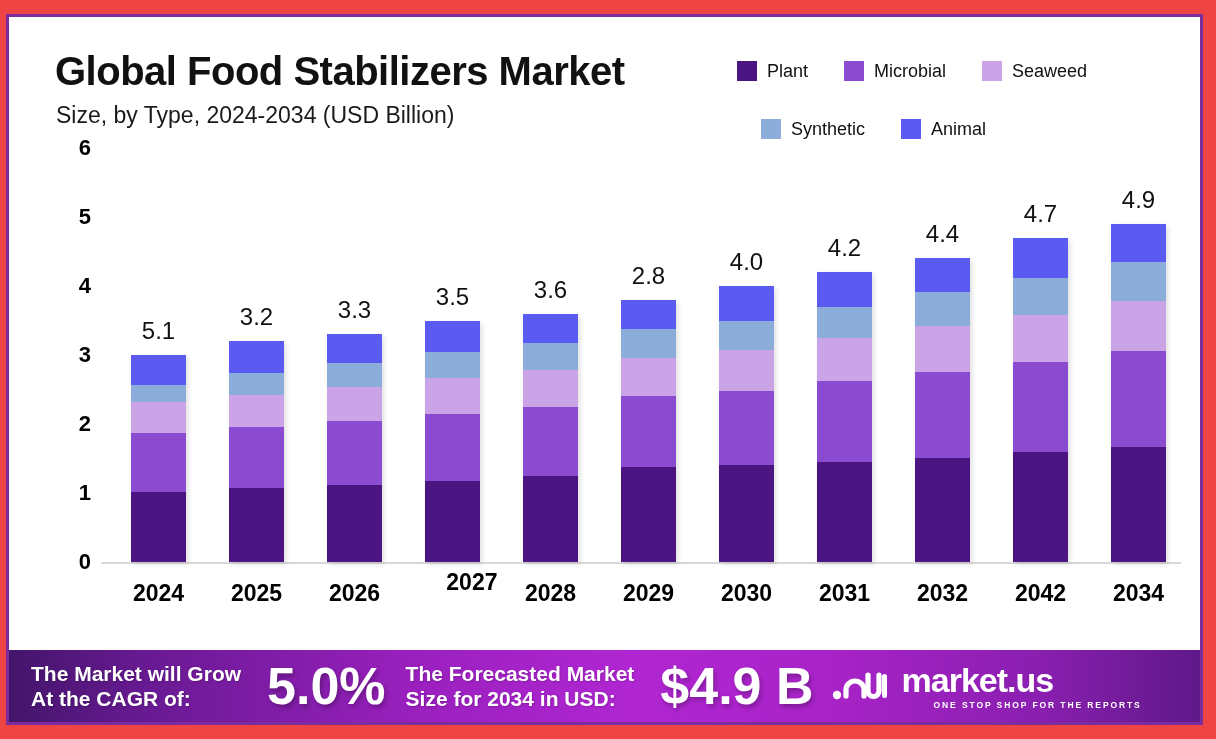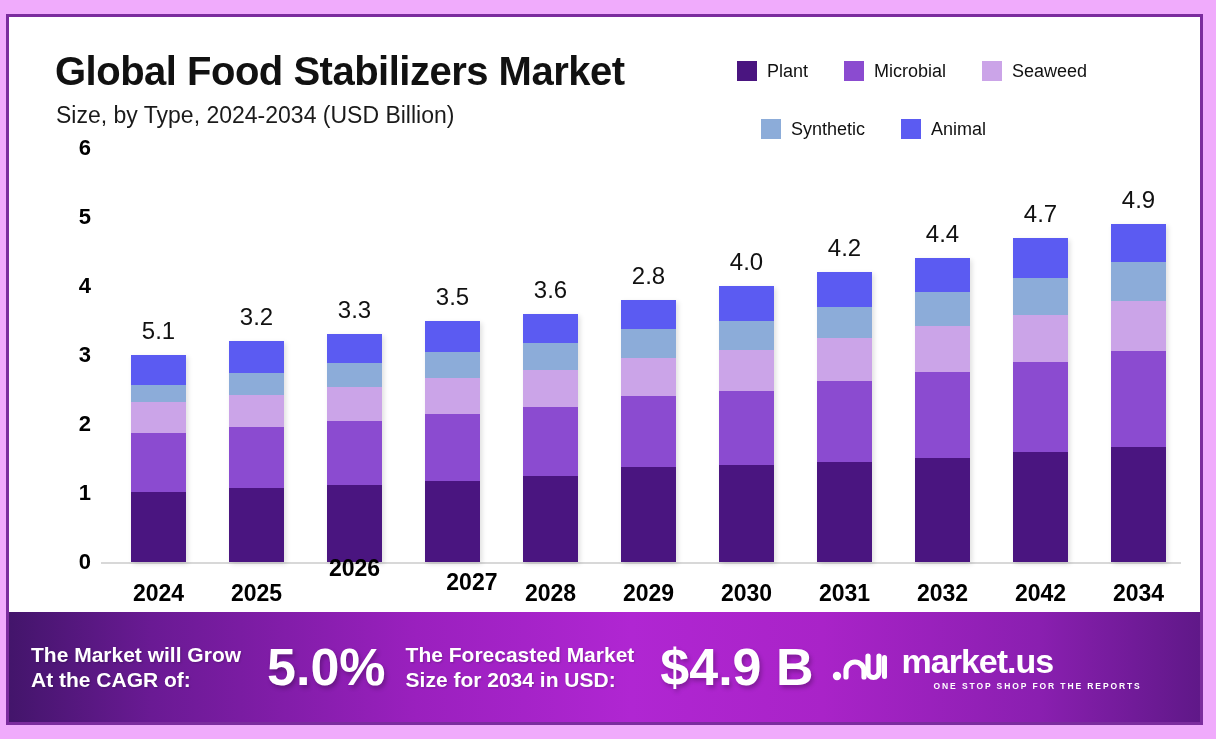--- a/index.html
+++ b/index.html
@@ -2,21 +2,21 @@
 <html><head>
 <meta charset="utf-8">
 <style>
   * { margin:0; padding:0; box-sizing:border-box; }
   html,body {
     width:1216px; height:739px;
     background:#ffffff;
     font-family:"Liberation Sans", sans-serif;
     overflow:hidden;
   }
-  #root { position:relative; width:1216px; height:739px; background:#f0abfc; }
+  #root { position:relative; width:1216px; height:739px; background:#ef4444; }
 
   
   .card-frame {
     position:absolute; left:6px; top:14px;
     width:1197px; height:711px;
     border:3px solid #7B2C9E;
     background:#ffffff;
     overflow:hidden;
   }
 
@@ -64,21 +64,21 @@
   }
   .x-label {
     position:absolute; width:90px; text-align:center;
     font-size:23px; font-weight:bold; color:#000;
     transform:translateX(-50%);
   }
 
   
   .banner {
     position:absolute; left:0; bottom:0;
-    width:1197px; height:110px;
+    width:1197px; height:72px;
     background:linear-gradient(90deg,
       #43156B 0%, #6A1A94 12%, #9A20BE 34%,
       #B026D2 52%, #A923C8 68%, #8A1FB0 86%, #5E1887 100%);
     display:flex; align-items:center;
     color:#fff; overflow:hidden;
   }
   .banner-text {
     font-size:21px; font-weight:bold; line-height:1.2;
     white-space:nowrap; text-shadow:1px 1px 2px rgba(0,0,0,0.2);
   }
@@ -161,21 +161,21 @@
         <div class="bar-total" style="left: 247.5px; top: 286.2px;">3.2</div>
         <div class="x-label" style="left: 247.5px; top: 563px;">2025</div>
         <div class="bar" style="left: 318px; width: 55px; top: 317.3px; height: 227.7px;">
           <div class="seg" style="background: rgb(74, 21, 128); height: 77.28px;"></div>
           <div class="seg" style="background: rgb(139, 75, 208); height: 64.17px;"></div>
           <div class="seg" style="background: rgb(203, 164, 232); height: 33.81px;"></div>
           <div class="seg" style="background: rgb(140, 172, 217); height: 24.15px;"></div>
           <div class="seg" style="background: rgb(91, 91, 242); height: 28.29px;"></div>
         </div>
         <div class="bar-total" style="left: 345.5px; top: 279.3px;">3.3</div>
-        <div class="x-label" style="left: 345.5px; top: 538px;">2026</div>
+        <div class="x-label" style="left: 345.5px; top: 563px;">2026</div>
         <div class="bar" style="left: 416px; width: 55px; top: 303.5px; height: 241.5px;">
           <div class="seg" style="background: rgb(74, 21, 128); height: 81.42px;"></div>
           <div class="seg" style="background: rgb(139, 75, 208); height: 66.93px;"></div>
           <div class="seg" style="background: rgb(203, 164, 232); height: 35.19px;"></div>
           <div class="seg" style="background: rgb(140, 172, 217); height: 26.22px;"></div>
           <div class="seg" style="background: rgb(91, 91, 242); height: 31.74px;"></div>
         </div>
         <div class="bar-total" style="left: 443.5px; top: 265.5px;">3.5</div>
         <div class="x-label" style="left: 443.5px; top: 552px; text-align: right;">2027</div>
         <div class="bar" style="left: 514px; width: 55px; top: 296.6px; height: 248.4px;">

